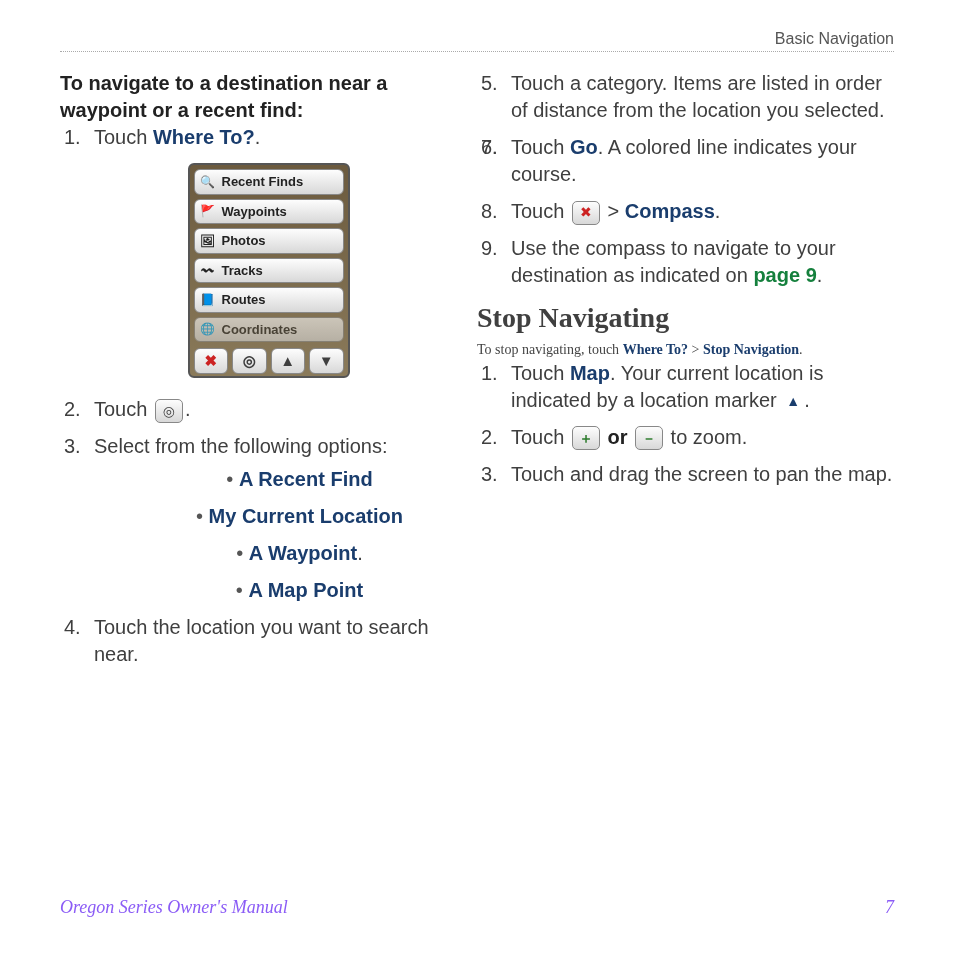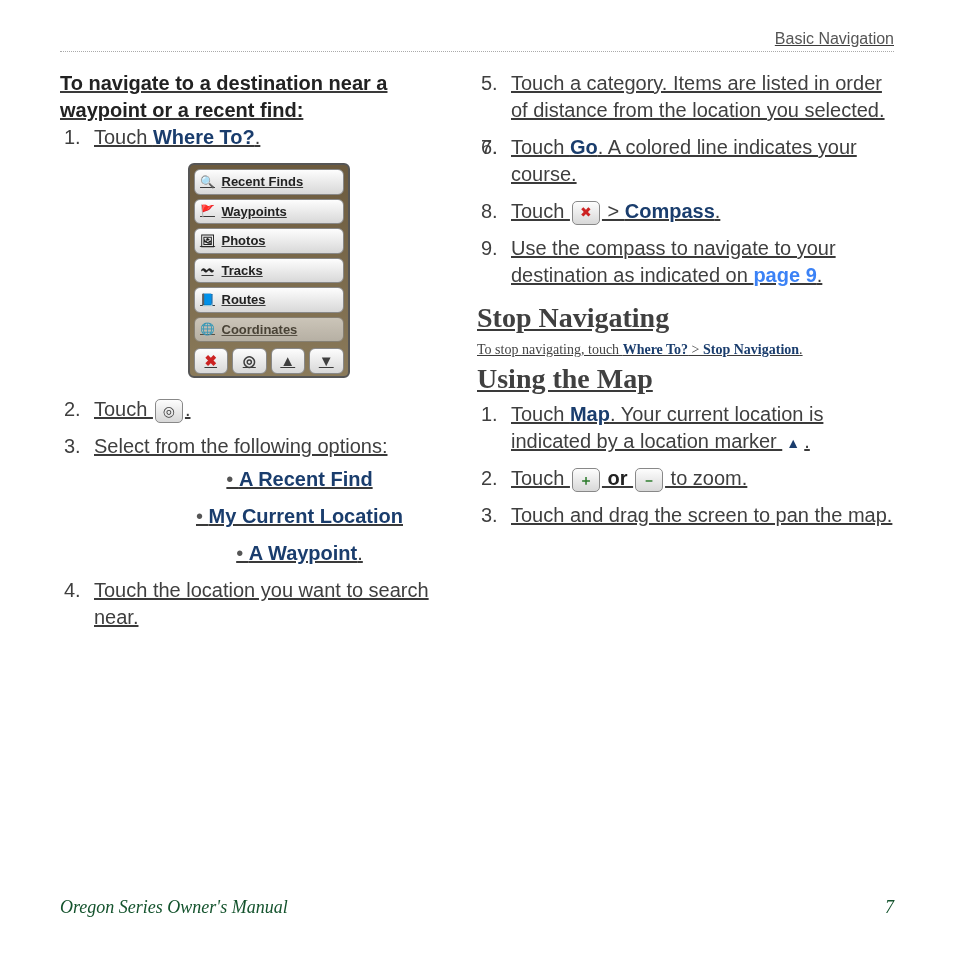--- a/index.html
+++ b/index.html
@@ -8,37 +8,36 @@
     height: 954px;
     font-family: Arial, Helvetica, sans-serif;
     background: #fff;
     color: #3a3a3a;
     position: relative;
   }
   .page {
     width: 100%;
     height: 100%;
     padding: 30px 60px 40px 60px;
-    text-decoration: underline;
   }
   .header {
     text-align: right;
     font-size: 16px;
     color: #555;
     border-bottom: 1px dotted #aaa;
     padding-bottom: 3px;
     margin-bottom: 18px;
   }
   .cols {
     display: flex;
   }
   .col { flex: 1; font-size: 20px; line-height: 1.35; color: #3f3f3f; }
   .boldlead { font-weight: bold; color: #222; }
   .link { color: #1a3d6d; font-weight: bold; }
-  .link2 { color: #3b82f6; font-weight: bold; }
+  .link2 { color: #15803d; font-weight: bold; }
   ol.numlist { list-style: none; margin-left: 0; }
   ol.numlist > li { margin-bottom: 10px; padding-left: 34px; position: relative; }
   ol.numlist > li > .num { position: absolute; left: 4px; }
   ul.bullets { list-style: none; margin: 6px 0 6px 28px; }
   ul.bullets > li { margin-bottom: 10px; text-align: center; }
   ul.bullets > li::before { content: "• "; color: #555; }
   .device {
     width: 162px;
     margin: 12px auto 18px auto;
     background: linear-gradient(#6b5a3e,#8a7a5a);
@@ -112,21 +111,21 @@
     line-height: 1.35;
   }
   .footer {
     position: absolute;
     bottom: 36px;
     left: 60px;
     right: 60px;
     display: flex;
     justify-content: space-between;
     font-style: italic;
-    color: #14532d;
+    color: #8b5cf6;
     font-size: 18px;
     font-family: Georgia, 'Times New Roman', serif;
   }
 </style>
 </head>
 <body>
 
 <div class="page">
   <div class="header">Basic Navigation</div>
   <div class="cols">
@@ -175,20 +174,21 @@
       <ol class="numlist">
         <li><span class="num">2.</span>
           <span>Touch </span><span class="inline-icon">◎</span><span>.</span>
         </li>
         <li><span class="num">3.</span>
           <span> Select from the following options:</span>
           <ul class="bullets">
             <li><span class="link">A Recent Find</span></li>
             <li><span class="link">My Current Location</span></li>
             <li><span class="link">A Waypoint</span><span>.</span></li>
+            <li><span class="link">A Map Point</span></li>
           </ul>
         </li>
         <li><span class="num">4.</span>
           <span>Touch the location you want to search near.</span>
         </li>
       </ol>
     </div>
 
     <div class="col">
       <ol class="numlist">
@@ -203,21 +203,20 @@
         <li><span class="num">9.</span>
           <span>Use the compass to navigate to your destination as indicated on </span><span class="link2">page 9</span><span>.</span>
         </li>
       </ol>
 
       <h2 class="sec">Stop Navigating</h2>
       <p class="serif">
         <span>To stop navigating, touch </span><span class="link" style="font-family:Georgia,serif">Where To?</span><span> &gt; </span><span class="link" style="font-family:Georgia,serif">Stop Navigation</span><span>.</span>
       </p>
 
-      <h2 class="sec">Using the Map</h2>
       <ol class="numlist">
         <li><span class="num">1.</span>
           <span>Touch </span><span class="link">Map</span><span>. Your current location is indicated by a location marker </span><span class="inline-icon tri">▲</span><span>.</span>
         </li>
         <li><span class="num">2.</span>
           <span>Touch </span><span class="inline-icon" style="color:#2a7a2a;font-weight:bold">＋</span><span class="boldlead"> or </span><span class="inline-icon" style="color:#2a7a2a;font-weight:bold">－</span><span>  to zoom.</span>
         </li>
         <li><span class="num">3.</span><span>Touch and drag the screen to pan the map.</span></li>
       </ol>
     </div>

